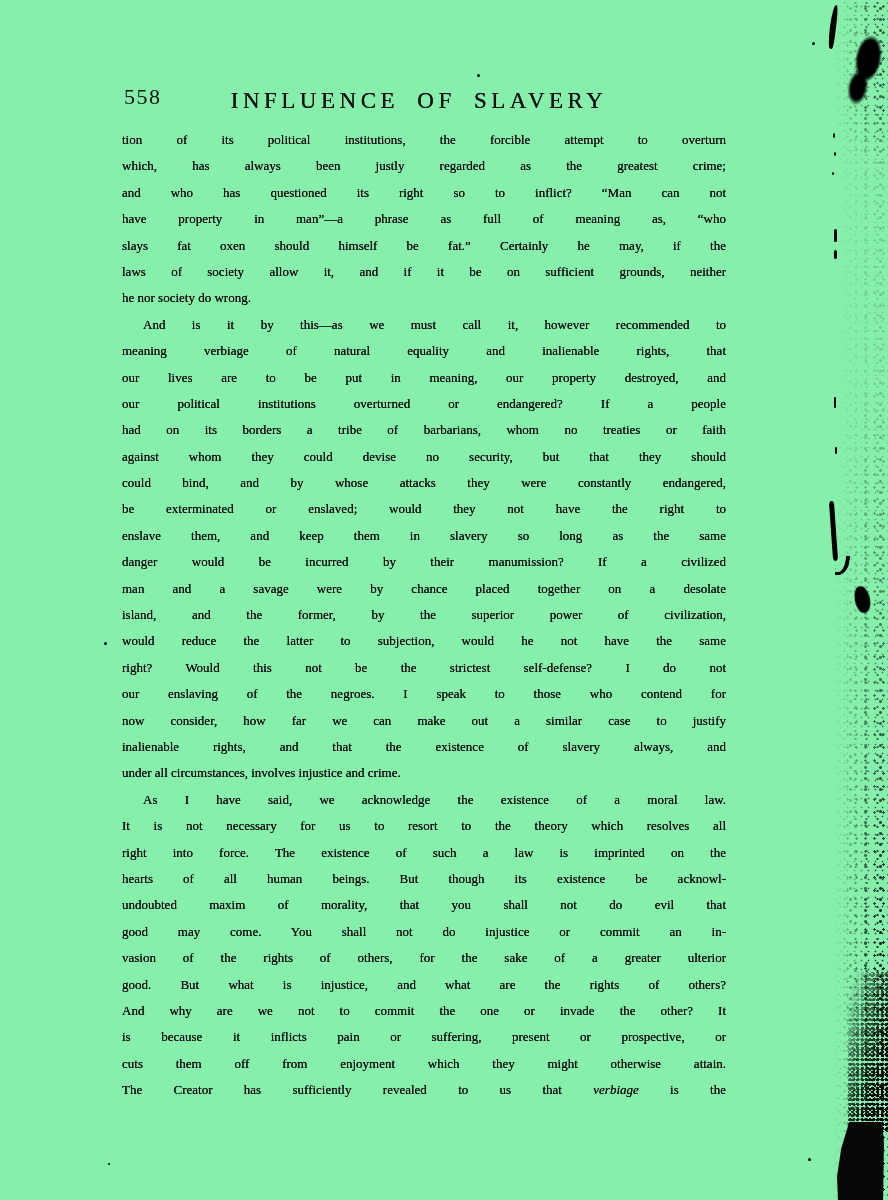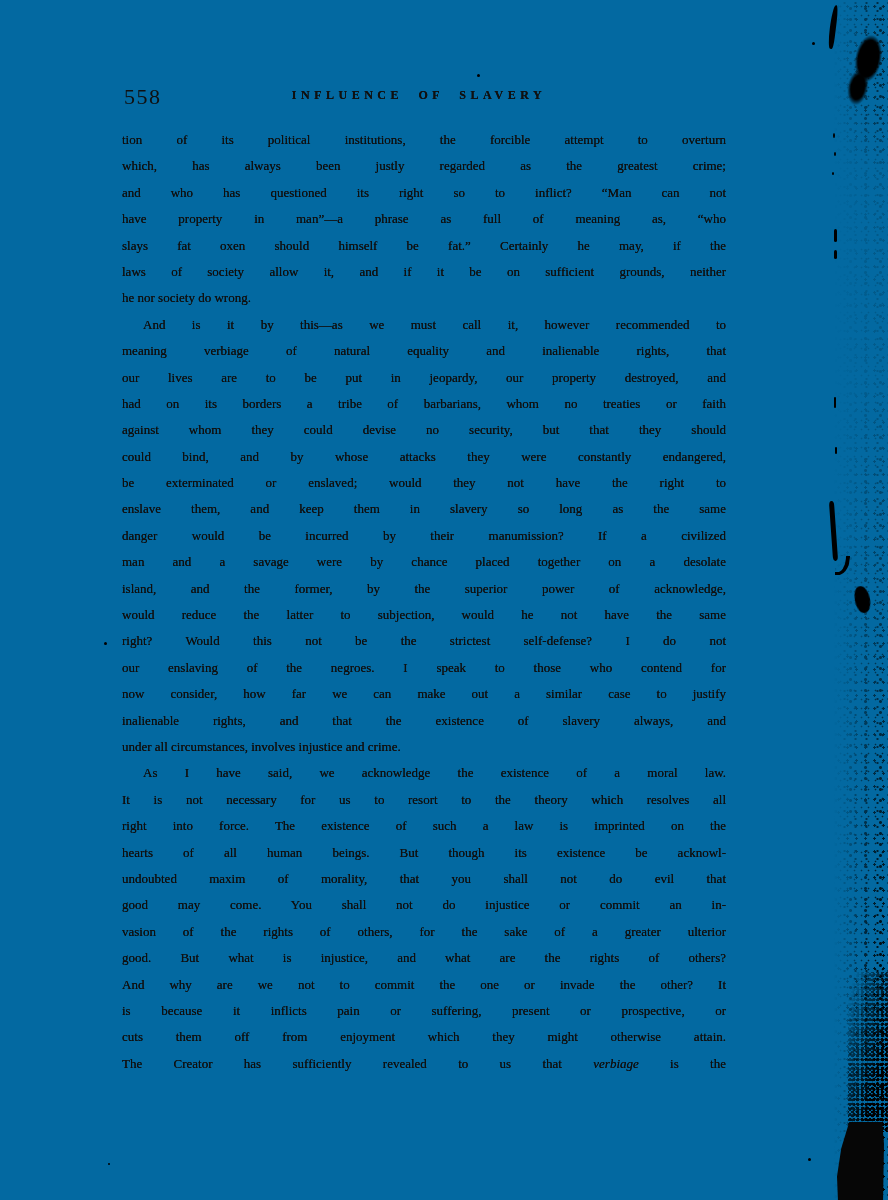--- a/index.html
+++ b/index.html
@@ -2,28 +2,28 @@
 <html><head>
 <meta charset="utf-8">
 <style>
   html,body{margin:0;padding:0;}
   body{
     width:888px;height:1200px;position:relative;overflow:hidden;
     background:#ffffff;
     font-family:"Liberation Serif","DejaVu Serif",serif;
     color:#101010;
   }
-  .page{position:absolute;inset:0;background:#0369a1;}
+  .page{position:absolute;inset:0;background:#86efac;}
 
   
   .running-head{position:absolute;top:84px;left:122px;width:604px;height:30px;}
   .page-number{position:absolute;left:2px;top:0;font-size:22px;letter-spacing:1.5px;}
   .running-title{
     position:absolute;left:0;right:0;top:4px;text-align:center;
-    font-size:12px;font-weight:bold;letter-spacing:4.5px;word-spacing:8px;
+    font-size:23px;font-weight:normal;letter-spacing:4.5px;word-spacing:8px;
     transform:translateX(-5px);
     text-shadow:0 0 .3px currentColor;
   }
 
   
   .body-text{position:absolute;top:127px;left:122px;width:604px;}
   .line{
     font-size:13px;line-height:26.4px;height:26.4px;
     text-align:justify;text-align-last:justify;
     white-space:nowrap;
@@ -122,29 +122,30 @@
         <div class="line">which, has always been justly regarded as the greatest crime;</div>
         <div class="line">and who has questioned its right so to inflict? “Man can not</div>
         <div class="line">have property in man”—a phrase as full of meaning as, “who</div>
         <div class="line">slays fat oxen should himself be fat.” Certainly he may, if the</div>
         <div class="line">laws of society allow it, and if it be on sufficient grounds, neither</div>
         <div class="line flush">he nor society do wrong.</div>
       </div>
       <div>
         <div class="line indent">And is it by this—as we must call it, however recommended to</div>
         <div class="line">meaning verbiage of natural equality and inalienable rights, that</div>
-        <div class="line">our lives are to be put in jeopardy, our property destroyed, and</div>
+        <div class="line">our lives are to be put in meaning, our property destroyed, and</div>
+        <div class="line">our political institutions overturned or endangered? If a people</div>
         <div class="line">had on its borders a tribe of barbarians, whom no treaties or faith</div>
         <div class="line">against whom they could devise no security, but that they should</div>
         <div class="line">could bind, and by whose attacks they were constantly endangered,</div>
         <div class="line">be exterminated or enslaved; would they not have the right to</div>
         <div class="line">enslave them, and keep them in slavery so long as the same</div>
         <div class="line">danger would be incurred by their manumission? If a civilized</div>
         <div class="line">man and a savage were by chance placed together on a desolate</div>
-        <div class="line">island, and the former, by the superior power of acknowledge,</div>
+        <div class="line">island, and the former, by the superior power of civilization,</div>
         <div class="line">would reduce the latter to subjection, would he not have the same</div>
         <div class="line">right? Would this not be the strictest self-defense? I do not</div>
         <div class="line">our enslaving of the negroes. I speak to those who contend for</div>
         <div class="line">now consider, how far we can make out a similar case to justify</div>
         <div class="line">inalienable rights, and that the existence of slavery always, and</div>
         <div class="line flush">under all circumstances, involves injustice and crime.</div>
       </div>
       <div>
         <div class="line indent">As I have said, we acknowledge the existence of a moral law.</div>
         <div class="line">It is not necessary for us to resort to the theory which resolves all</div>

